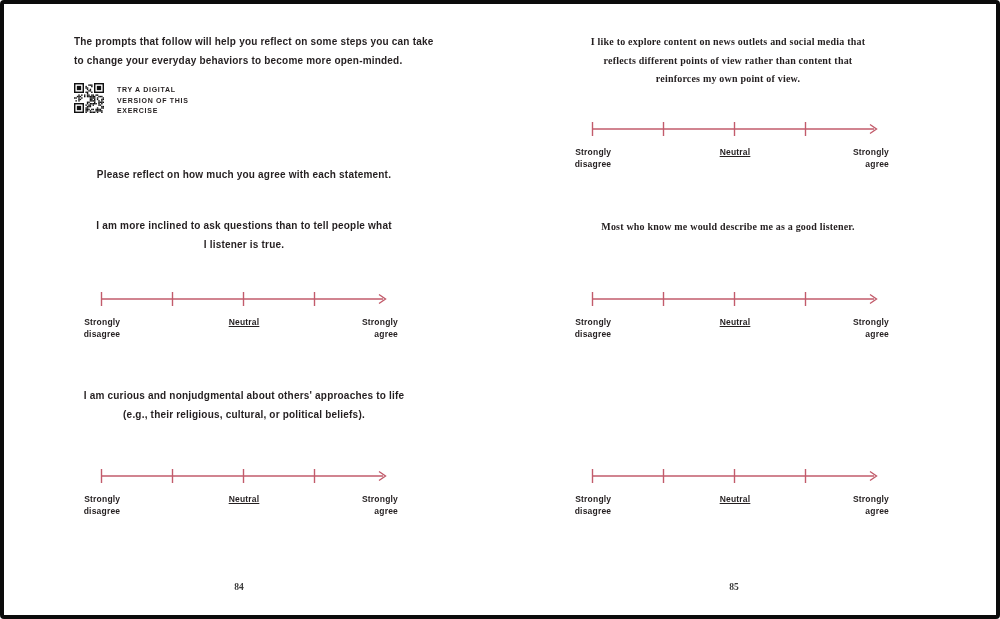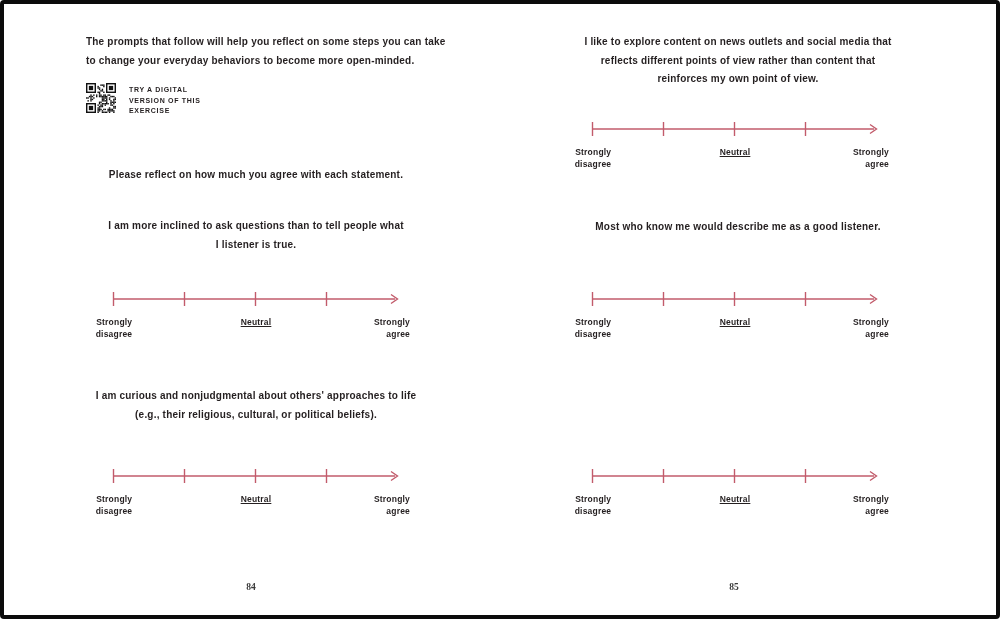--- a/index.html
+++ b/index.html
@@ -8,21 +8,21 @@
     width:1000px;height:619px;
     box-sizing:border-box;
     background:#fff;
     border:4px solid #0b0b0b;
     border-radius:4px;
     font-family:"Liberation Sans", sans-serif;
     color:var(--text,#241f20);
     overflow:hidden;
   }
   .page{position:absolute;top:0;height:100%;}
-  .page.left{left:12px;width:496px;}
+  .page.left{left:0;width:496px;}
   .page.right{left:496px;width:496px;}
 
   .intro{
     position:absolute;left:70px;top:28px;width:420px;
     margin:0;
     font-size:10px;font-weight:700;line-height:19px;
     letter-spacing:.2px;
     white-space:pre-line;
   }
   .qr-row{position:absolute;left:70px;top:79px;display:flex;align-items:flex-start;}
@@ -34,21 +34,21 @@
     white-space:pre-line;
   }
   .prompt, .statement{
     position:absolute;margin:0;
     font-size:10px;font-weight:700;line-height:18.5px;
     letter-spacing:.2px;
     text-align:center;
     white-space:pre-line;
   }
   .col-l{left:40px;width:400px;}
-  .col-r{left:42px;width:392px;}
+  .col-r{left:32px;width:392px;font-family:Liberation Serif, serif;}
 
   .scale{position:absolute;width:292px;height:58px;color:var(--accent,#c25b6b);}
   .scale-svg{position:absolute;left:0;top:0;overflow:visible;}
   .scale-svg line, .scale-svg polyline{stroke:currentColor;stroke-width:1.4;}
   .slab{
     position:absolute;top:28px;
     transform:translateX(-50%);
     font-size:8.5px;font-weight:700;line-height:11.5px;
     letter-spacing:.2px;
     color:var(--text,#241f20);

